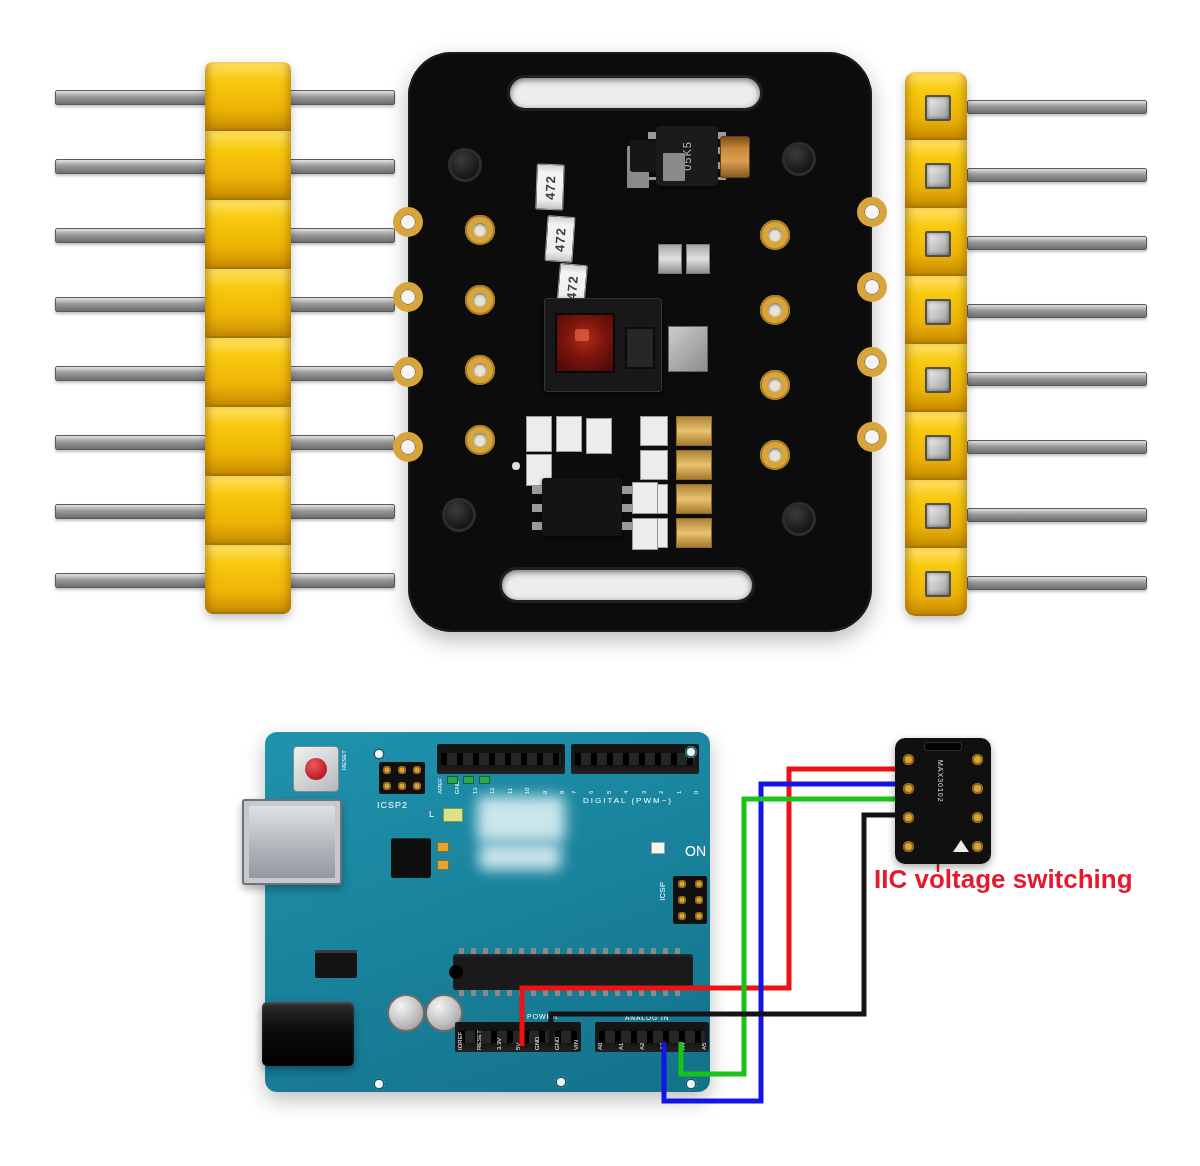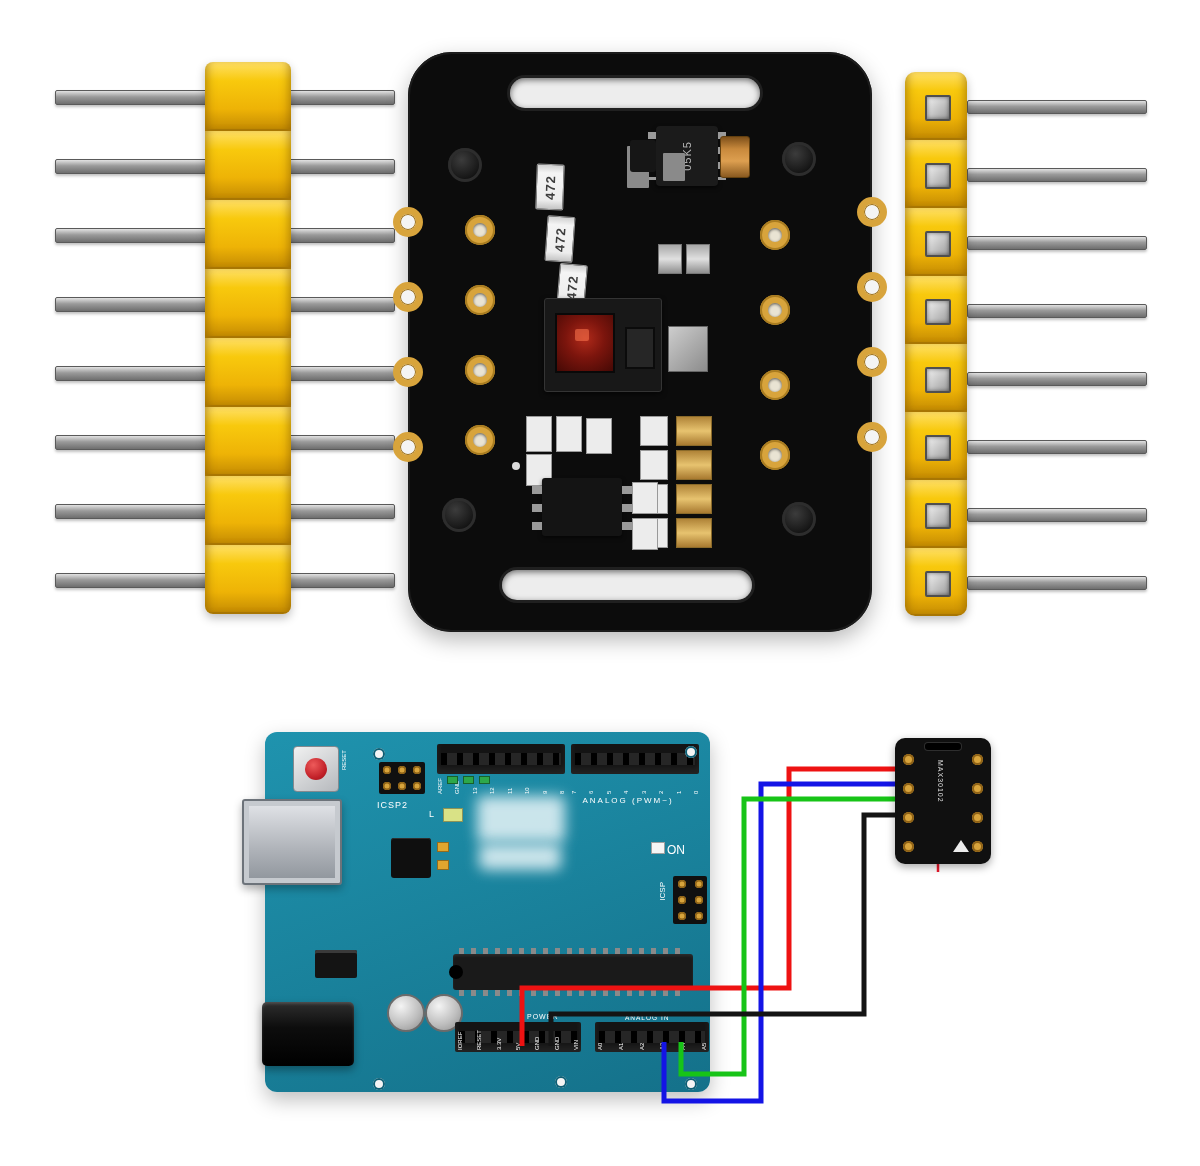--- a/index.html
+++ b/index.html
@@ -313,37 +313,37 @@
     <div class="vlabels" style="left:306px;top:46px;width:128px;height:16px">
         <span>7</span>
         <span>6</span>
         <span>5</span>
         <span>4</span>
         <span>3</span>
         <span>2</span>
         <span>1</span>
         <span>0</span>
       </div>
-    <div class="lbl" style="left:278px;top:64px;width:170px;text-align:center;font-size:8px;letter-spacing:2px">ANALOG (PWM~)</div>
+    <div class="lbl" style="left:278px;top:64px;width:170px;text-align:center;font-size:8px;letter-spacing:2px">DIGITAL (PWM~)</div>
 
     <div class="smd-green" style="left:182px;top:44px"></div>
     <div class="smd-green" style="left:198px;top:44px"></div>
     <div class="smd-green" style="left:214px;top:44px"></div>
 
     <div class="lbl" style="left:164px;top:77px;font-size:9px">L</div>
     <div class="led" style="left:178px;top:76px;width:18px;height:12px;background:#d9e286"></div>
     <div class="blurblob" style="left:212px;top:64px;width:88px;height:46px"></div>
     <div class="blurblob" style="left:214px;top:112px;width:82px;height:26px"></div>
     <div class="lbl" style="left:150px;top:110px;font-size:8px">TX</div>
     <div class="led" style="left:172px;top:110px;width:10px;height:8px;background:#e0a62f"></div>
     <div class="lbl" style="left:150px;top:128px;font-size:8px">RX</div>
     <div class="led" style="left:172px;top:128px;width:10px;height:8px;background:#e0a62f"></div>
 
     <div class="led" style="left:386px;top:110px;width:12px;height:10px;background:#f5f5f5"></div>
-    <div class="lbl" style="left:402px;top:111px;font-size:12px">ON</div>
+    <div class="lbl" style="left:420px;top:111px;font-size:14px">ON</div>
 
     <div class="chip"></div>
 
     <div class="icsp-blk v" style="left:408px;top:144px;width:34px;height:48px">
       <div class="gdot"></div>
         <div class="gdot"></div>
         <div class="gdot"></div>
       <div class="gdot"></div>
         <div class="gdot"></div>
         <div class="gdot"></div>
@@ -405,14 +405,15 @@
     <div class="mpad" style="left:8px;top:74px"></div>
     <div class="mpad" style="left:8px;top:103px"></div>
     <div class="mpad" style="left:77px;top:16px"></div>
     <div class="mpad" style="left:77px;top:45px"></div>
     <div class="mpad" style="left:77px;top:74px"></div>
     <div class="mpad" style="left:77px;top:103px"></div>
     <div class="mod-silk">MAX30102</div>
     <div class="tri"></div>
   </div>
 
+  <div class="abs caption">IIC voltage switching</div>
 
 </div>
 
 </body></html>

